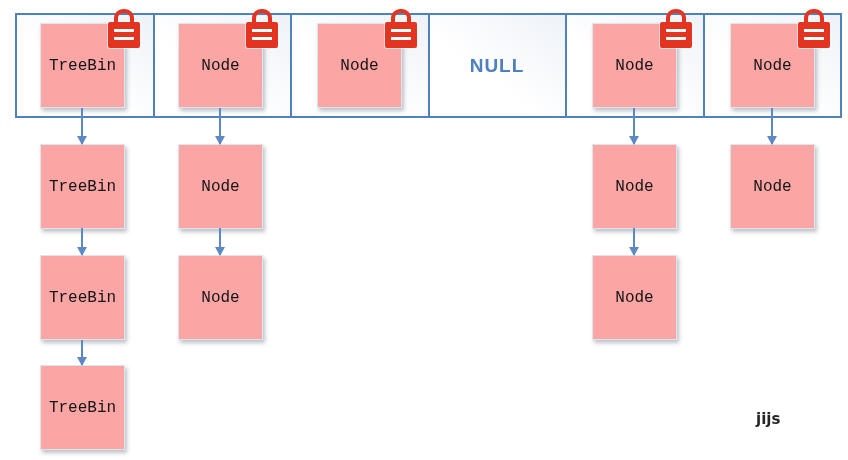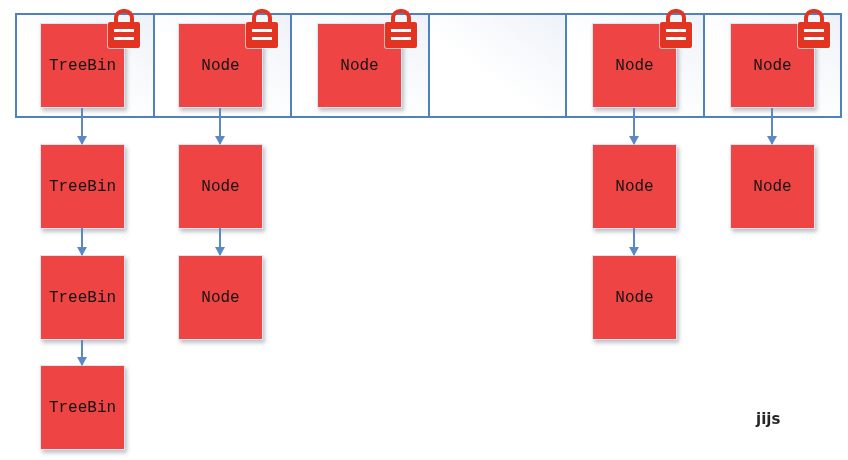--- a/index.html
+++ b/index.html
@@ -32,21 +32,21 @@
     background: linear-gradient(to top right, #ffffff 40%, #eef2f8 100%);
     border-left: 2px solid #4f81bd;
   }
   .bucket-cell:first-child { border-left: none; }
 
   
   .node-box {
     position: absolute;
     width: 85px;
     height: 85px;
-    background: #ef4444;
+    background: #fca5a5;
     border: 1px solid #dfe5ec;
     box-sizing: border-box;
     box-shadow: 2px 3px 4px rgba(110, 120, 135, 0.45);
     display: flex;
     align-items: center;
     justify-content: center;
   }
   .node-label {
     font-family: "Liberation Mono", "DejaVu Sans Mono", monospace;
     font-size: 16px;
@@ -138,20 +138,21 @@
 
   <div class="bucket-row">
     <div class="bucket-cell"></div>
     <div class="bucket-cell"></div>
     <div class="bucket-cell"></div>
     <div class="bucket-cell"></div>
     <div class="bucket-cell"></div>
     <div class="bucket-cell"></div>
   </div>
 
+  <div class="null-label">NULL</div>
 
   <div class="node-box" style="left:40px; top:23px;">
     <span class="node-label">TreeBin</span>
     <span class="lock"></span>
   </div>
   <div class="node-box" style="left:178px; top:23px;">
     <span class="node-label">Node</span>
     <span class="lock"></span>
   </div>
   <div class="node-box" style="left:317px; top:23px;">

